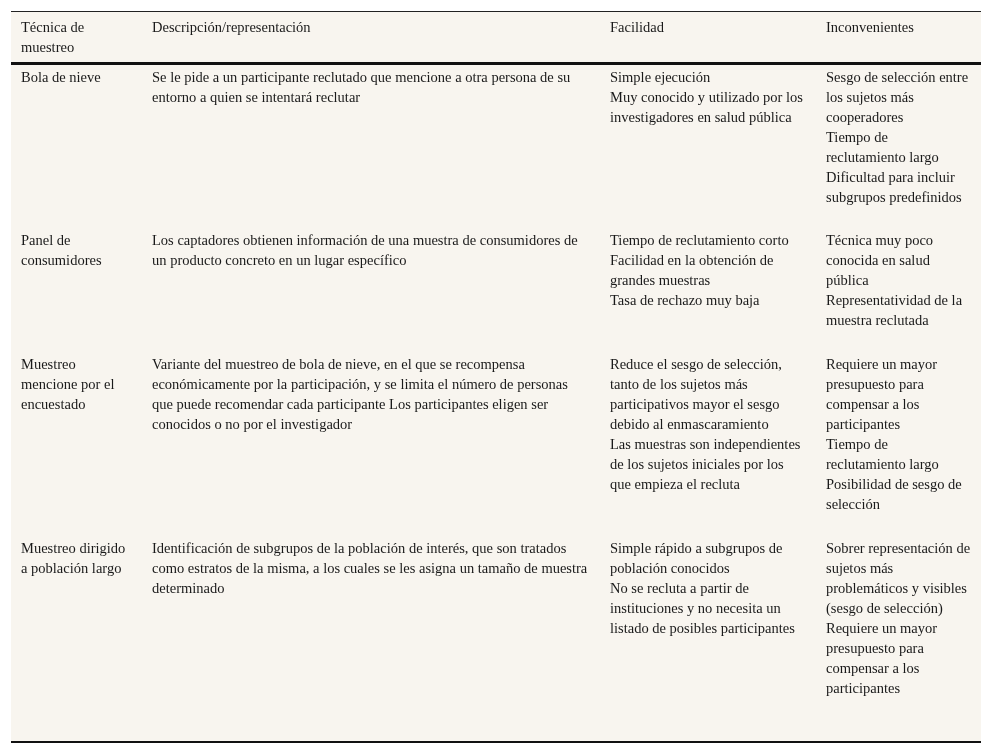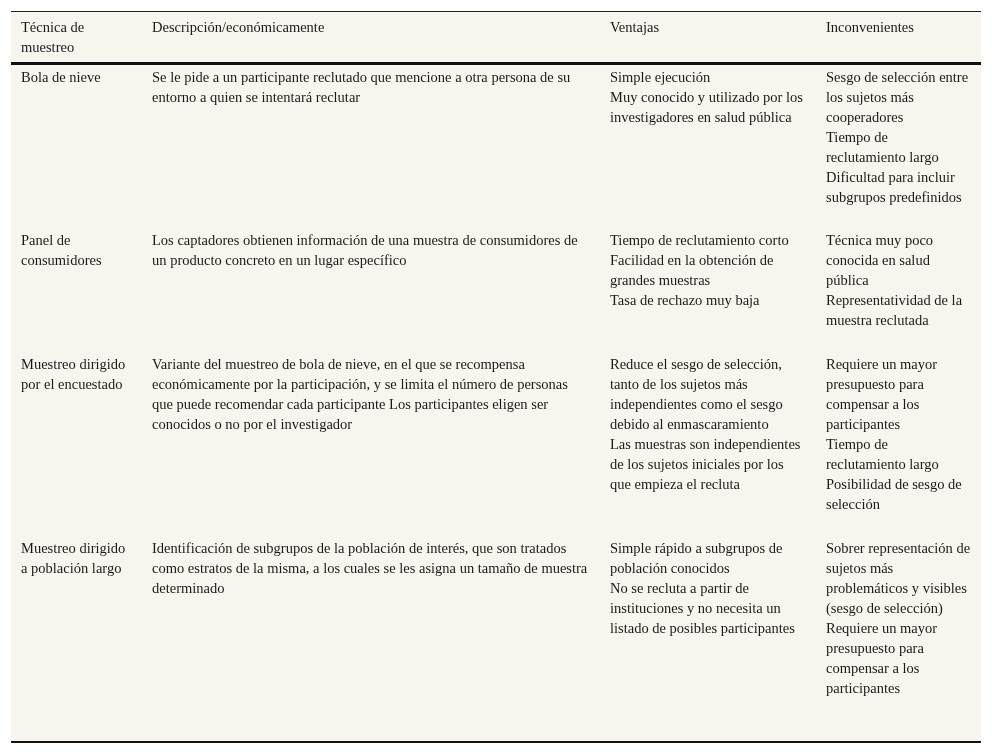--- a/index.html
+++ b/index.html
@@ -35,22 +35,22 @@
   <table>
     <colgroup>
         <col class="c1">
         <col class="c2">
         <col class="c3">
         <col class="c4">
       </colgroup>
     <thead>
       <tr>
         <th>Técnica de muestreo</th>
-        <th>Descripción/económicamente</th>
-        <th>Ventajas</th>
+        <th>Descripción/representación</th>
+        <th>Facilidad</th>
         <th>Inconvenientes</th>
       </tr>
     </thead>
     <tbody>
       <tr style="height:164px">
         <td>Bola de nieve</td>
         <td>Se le pide a un participante reclutado que mencione a otra persona de su entorno a quien se intentará reclutar</td>
         <td>
           <span class="line">Simple ejecución</span>
           <span class="line">Muy conocido y utilizado por los investigadores en salud pública</span>
@@ -68,24 +68,24 @@
           <span class="line">Tiempo de reclutamiento corto</span>
           <span class="line">Facilidad en la obtención de grandes muestras</span>
           <span class="line">Tasa de rechazo muy baja</span>
         </td>
         <td>
           <span class="line">Técnica muy poco conocida en salud pública</span>
           <span class="line">Representatividad de la muestra reclutada</span>
         </td>
       </tr>
       <tr style="height:184px">
-        <td>Muestreo dirigido por el encuestado</td>
+        <td>Muestreo mencione por el encuestado</td>
         <td>Variante del muestreo de bola de nieve, en el que se recompensa económicamente por la participación, y se limita el número de personas que puede recomendar cada participante Los participantes eligen ser conocidos o no por el investigador</td>
         <td>
-          <span class="line">Reduce el sesgo de selección, tanto de los sujetos más independientes como el sesgo debido al enmascaramiento</span>
+          <span class="line">Reduce el sesgo de selección, tanto de los sujetos más participativos mayor el sesgo debido al enmascaramiento</span>
           <span class="line">Las muestras son independientes de los sujetos iniciales por los que empieza el recluta</span>
         </td>
         <td>
           <span class="line">Requiere un mayor presupuesto para compensar a los participantes</span>
           <span class="line">Tiempo de reclutamiento largo</span>
           <span class="line">Posibilidad de sesgo de selección</span>
         </td>
       </tr>
       <tr style="height:206px">
         <td>Muestreo dirigido a población largo</td>

